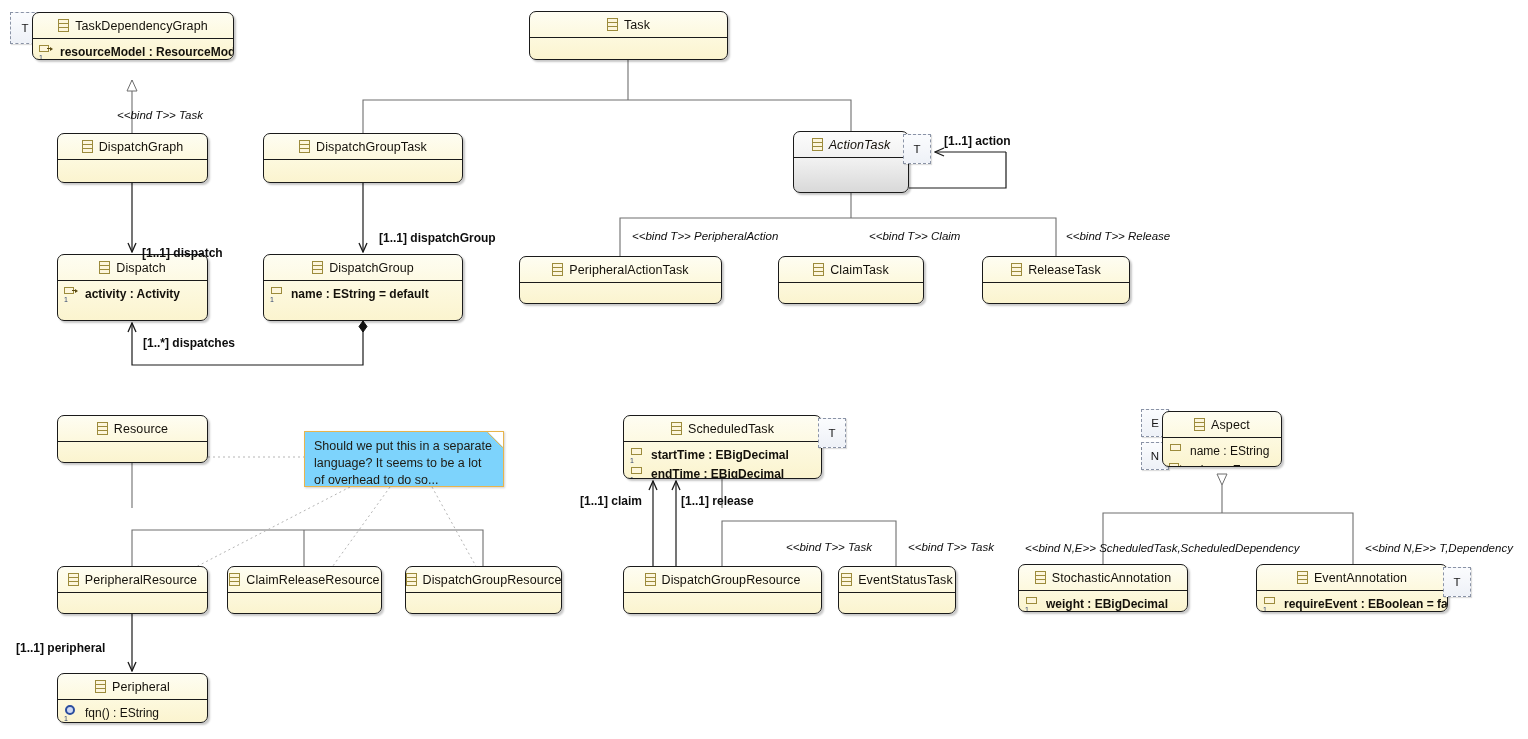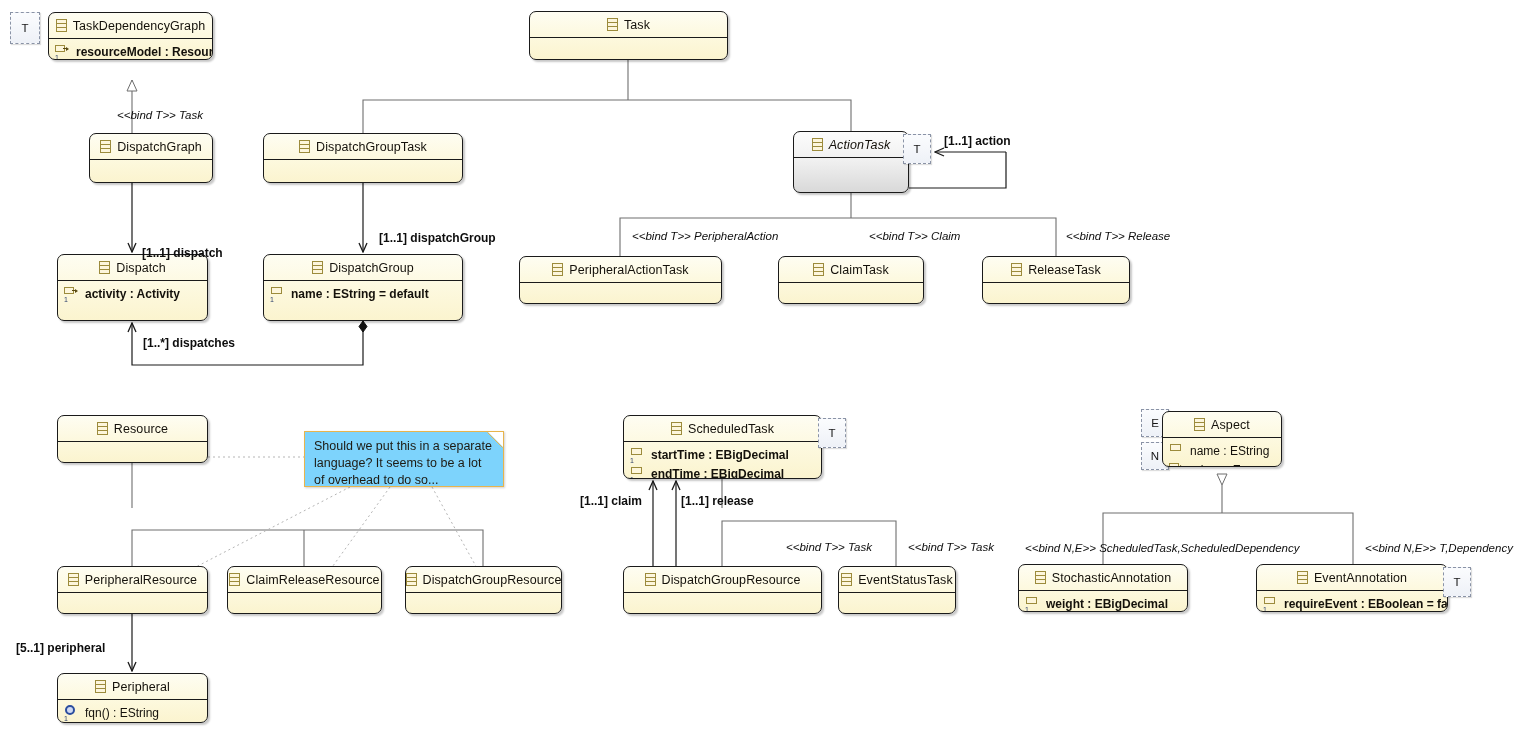--- a/index.html
+++ b/index.html
@@ -281,21 +281,21 @@
       <path d="M208,457 L304,457"></path>
       <path d="M350,487 L190,570"></path>
       <path d="M390,487 L330,570"></path>
       <path d="M432,487 L478,570"></path>
     </g>
   </svg>
 
   <div class="tparam" style="left:10px; top:12px; width:30px; height:32px;">
     <span>T</span>
   </div>
-  <div class="uml-class" style="left:32px; top:12px; width:165px; height:48px;margin-left:16px;">
+  <div class="uml-class" style="left:32px; top:12px; width:202px; height:48px;">
     <div class="class-header">
       <span class="eclass-icon"></span>
       <span class="class-name">TaskDependencyGraph</span>
     </div>
     <div class="compartment">
       <div class="feature-row">
         <span class="feat-icon">
           <span class="ic-ref"></span>
             <span class="ic-ref-arrow"></span>
           <span class="mult-label">1</span>
@@ -306,21 +306,21 @@
   </div>
 
   <div class="uml-class" style="left:529px; top:11px; width:199px; height:49px;">
     <div class="class-header">
       <span class="eclass-icon"></span>
       <span class="class-name">Task</span>
     </div>
     <div class="compartment empty"></div>
   </div>
 
-  <div class="uml-class" style="left:57px; top:133px; width:124px; height:50px;margin-left:32px;">
+  <div class="uml-class" style="left:57px; top:133px; width:151px; height:50px;">
     <div class="class-header">
       <span class="eclass-icon"></span>
       <span class="class-name">DispatchGraph</span>
     </div>
     <div class="compartment empty"></div>
   </div>
 
   <div class="uml-class abstract-node" style="left:793px; top:131px; width:116px; height:62px;">
     <div class="class-header">
       <span class="abstract-badge" style="left:18px; top:6px;">▱</span>
@@ -575,15 +575,15 @@
   <div class="edge-label bind" style="left:632px; top:230px;">&lt;&lt;bind T&gt;&gt; PeripheralAction</div>
   <div class="edge-label bind" style="left:869px; top:230px;">&lt;&lt;bind T&gt;&gt; Claim</div>
   <div class="edge-label bind" style="left:1066px; top:230px;">&lt;&lt;bind T&gt;&gt; Release</div>
   <div class="edge-label bold" style="left:143px; top:336px;">[1..*] dispatches</div>
   <div class="edge-label bold" style="left:580px; top:494px;">[1..1] claim</div>
   <div class="edge-label bold" style="left:681px; top:494px;">[1..1] release</div>
   <div class="edge-label bind" style="left:786px; top:541px;">&lt;&lt;bind T&gt;&gt; Task</div>
   <div class="edge-label bind" style="left:908px; top:541px;">&lt;&lt;bind T&gt;&gt; Task</div>
   <div class="edge-label bind" style="left:1025px; top:542px;">&lt;&lt;bind N,E&gt;&gt; ScheduledTask,ScheduledDependency</div>
   <div class="edge-label bind" style="left:1365px; top:542px;">&lt;&lt;bind N,E&gt;&gt; T,Dependency</div>
-  <div class="edge-label bold" style="left:16px; top:641px;">[5..1] peripheral</div>
+  <div class="edge-label bold" style="left:16px; top:641px;">[1..1] peripheral</div>
 
 </div>
 
 </body></html>

